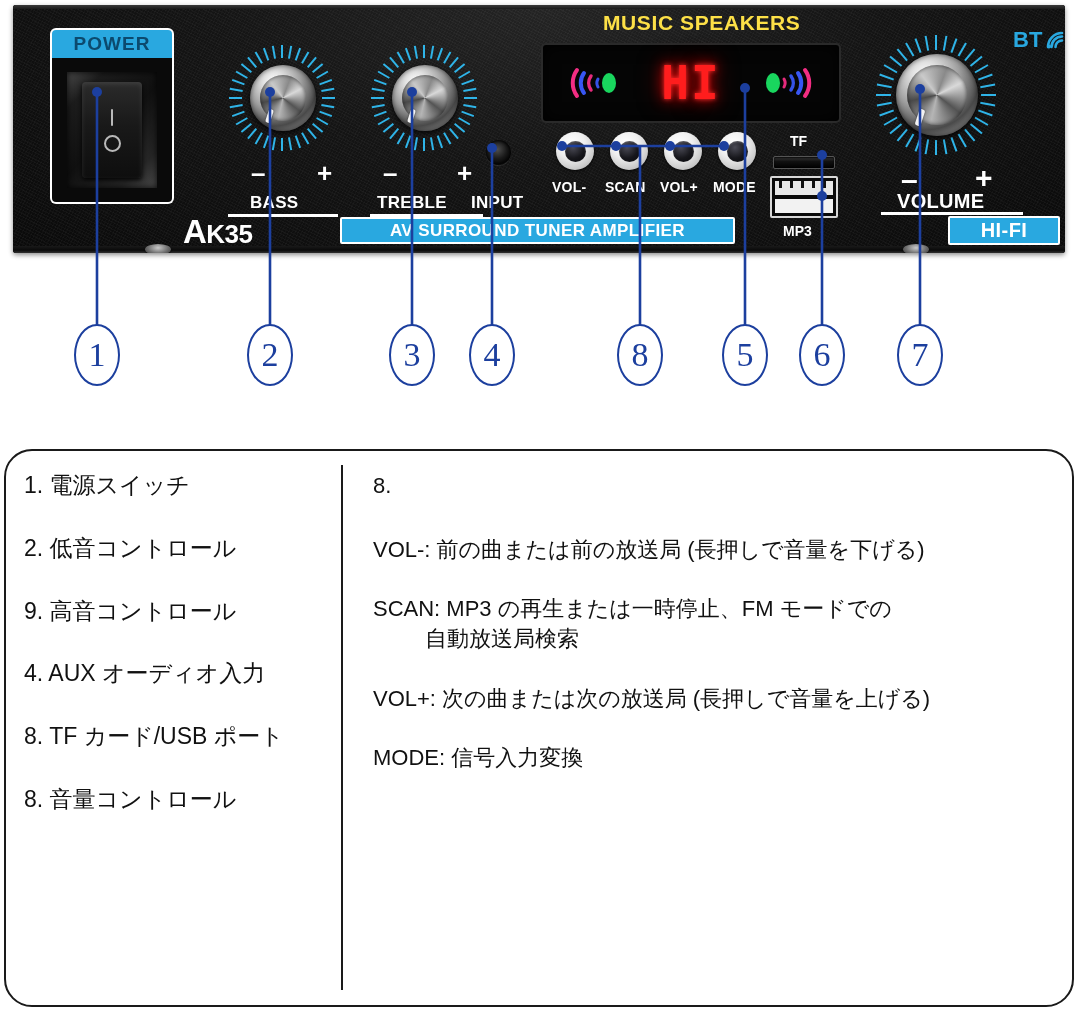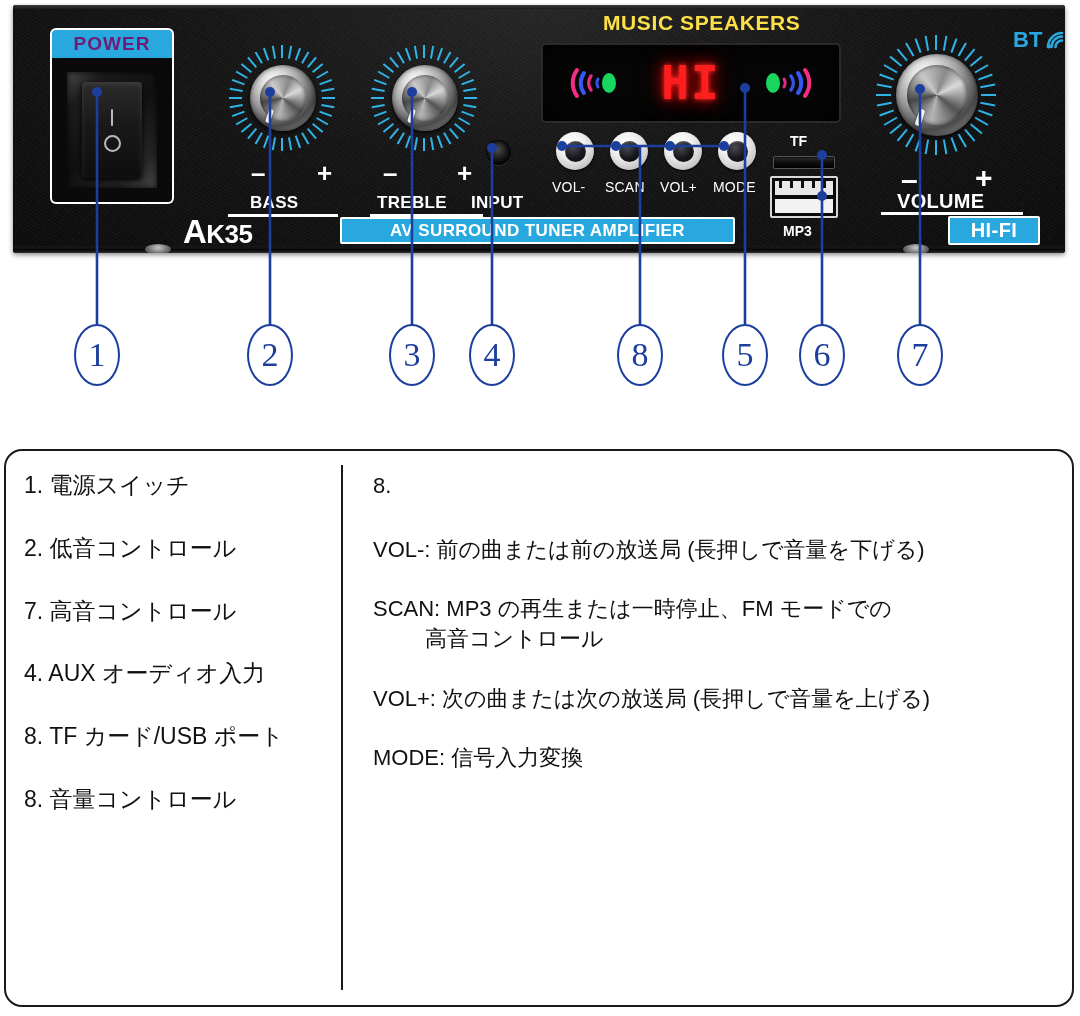--- a/index.html
+++ b/index.html
@@ -40,21 +40,21 @@
     background:radial-gradient(ellipse at 50% 35%,#c9c9c9,#6d6d6d 55%,#2d2d2d 100%);
     box-shadow:0 1px 2px rgba(0,0,0,.8);
   }
 
   
   .power-block{position:absolute;left:37px;top:23px;width:124px;height:176px;}
   .power-label{
     position:absolute;left:0;top:0;width:124px;height:32px;
     background:#29a8e0;border:2px solid #ffffff;border-radius:6px 6px 0 0;
     box-sizing:border-box;
-    color:#701a75;font-weight:bold;font-size:19px;letter-spacing:1px;
+    color:#0c4a6e;font-weight:bold;font-size:19px;letter-spacing:1px;
     display:flex;align-items:center;justify-content:center;
   }
   .power-frame{
     position:absolute;left:0;top:30px;width:124px;height:146px;
     border:2px solid #ffffff;border-top:none;border-radius:0 0 6px 6px;
     box-sizing:border-box;background:#0a0a0a;
     display:flex;align-items:center;justify-content:center;
   }
   .rocker-well{
     width:90px;height:116px;
@@ -151,33 +151,33 @@
     background:radial-gradient(circle at 40% 32%,#ffffff 0%,#efefef 40%,#c9c9c9 72%,#8f8f8f 100%);
     box-shadow:0 1px 3px rgba(0,0,0,.8);
     display:flex;align-items:center;justify-content:center;
   }
   .btn:after{
     content:"";width:21px;height:21px;border-radius:50%;
     background:radial-gradient(circle at 38% 30%,#4a4a55 0%,#17171c 55%,#050508 100%);
     box-shadow:inset 0 1px 2px rgba(255,255,255,.25);
   }
   .btn-lbl{
-    position:absolute;color:#ffffff;font-weight:normal;font-size:14px;letter-spacing:.2px;
+    position:absolute;color:#ffffff;font-weight:bold;font-size:14px;letter-spacing:.2px;
     white-space:nowrap;
   }
 
   
   .banner{
     position:absolute;background:#29a8e0;border:2px solid #ffffff;border-radius:2px;
     box-sizing:border-box;color:#ffffff;font-weight:bold;
     display:flex;align-items:center;justify-content:center;
     letter-spacing:.4px;
   }
   #banner-av{left:327px;top:212px;width:395px;height:27px;font-size:17px;}
-  #banner-hifi{left:935px;top:211px;width:92px;height:29px;font-size:20px;}
+  #banner-hifi{left:935px;top:211px;width:112px;height:29px;font-size:20px;}
 
   .ak35{
     position:absolute;left:170px;top:208px;color:#ffffff;font-weight:bold;
     font-size:33px;letter-spacing:-.5px;
   }
   .ak35 small{font-size:26px;}
 
   
   .tf-slot{
     position:absolute;left:760px;top:151px;width:62px;height:13px;border-radius:2px;
@@ -224,21 +224,21 @@
     position:absolute;width:46px;height:62px;border:2px solid #1c3f9e;border-radius:50%;
     box-sizing:border-box;color:#1c3f9e;font-size:34px;font-weight:normal;
     display:flex;align-items:center;justify-content:center;
     background:transparent;
     font-family:"Liberation Serif","DejaVu Serif",serif;
   }
 
   
   #legend{
     position:absolute;left:4px;top:449px;width:1070px;height:558px;
-    border:2px solid #1a1a1a;border-radius:18px;box-sizing:border-box;background:#fff;
+    border:2px solid #1a1a1a;border-radius:28px;box-sizing:border-box;background:#fff;
   }
   #legend .divider{
     position:absolute;left:335px;top:14px;width:2px;height:525px;background:#1a1a1a;
   }
   .legend-left{
     position:absolute;left:18px;top:20px;width:310px;
   }
   .legend-left li{
     list-style:none;font-size:23px;line-height:1.25;
     margin:0 0 34px 0;white-space:nowrap;
@@ -537,29 +537,29 @@
   <div class="num" style="left:897px;top:324px;">7</div>
 </div>
 
 <div id="legend">
   <div class="divider"></div>
 
   <div class="legend-left">
     <ul id="legend-left-list">
         <li>1. 電源スイッチ</li>
         <li>2. 低音コントロール</li>
-        <li>7. 高音コントロール</li>
+        <li>9. 高音コントロール</li>
         <li>4. AUX オーディオ入力</li>
         <li>8. TF カード/USB ポート</li>
         <li>8. 音量コントロール</li>
       </ul>
   </div>
 
   <div class="legend-right">
     <div class="r-item" style="margin-bottom:34px;">8.</div>
     <div id="legend-right-list">
         <div class="r-item"><span>VOL-: 前の曲または前の放送局 (長押しで音量を下げる)</span></div>
-        <div class="r-item"><span>SCAN: MP3 の再生または一時停止、FM モードでの</span><span class="cont">高音コントロール</span></div>
+        <div class="r-item"><span>SCAN: MP3 の再生または一時停止、FM モードでの</span><span class="cont">自動放送局検索</span></div>
         <div class="r-item"><span>VOL+: 次の曲または次の放送局 (長押しで音量を上げる)</span></div>
         <div class="r-item"><span>MODE: 信号入力変換</span></div>
       </div>
   </div>
 </div>
 
 </body></html>

